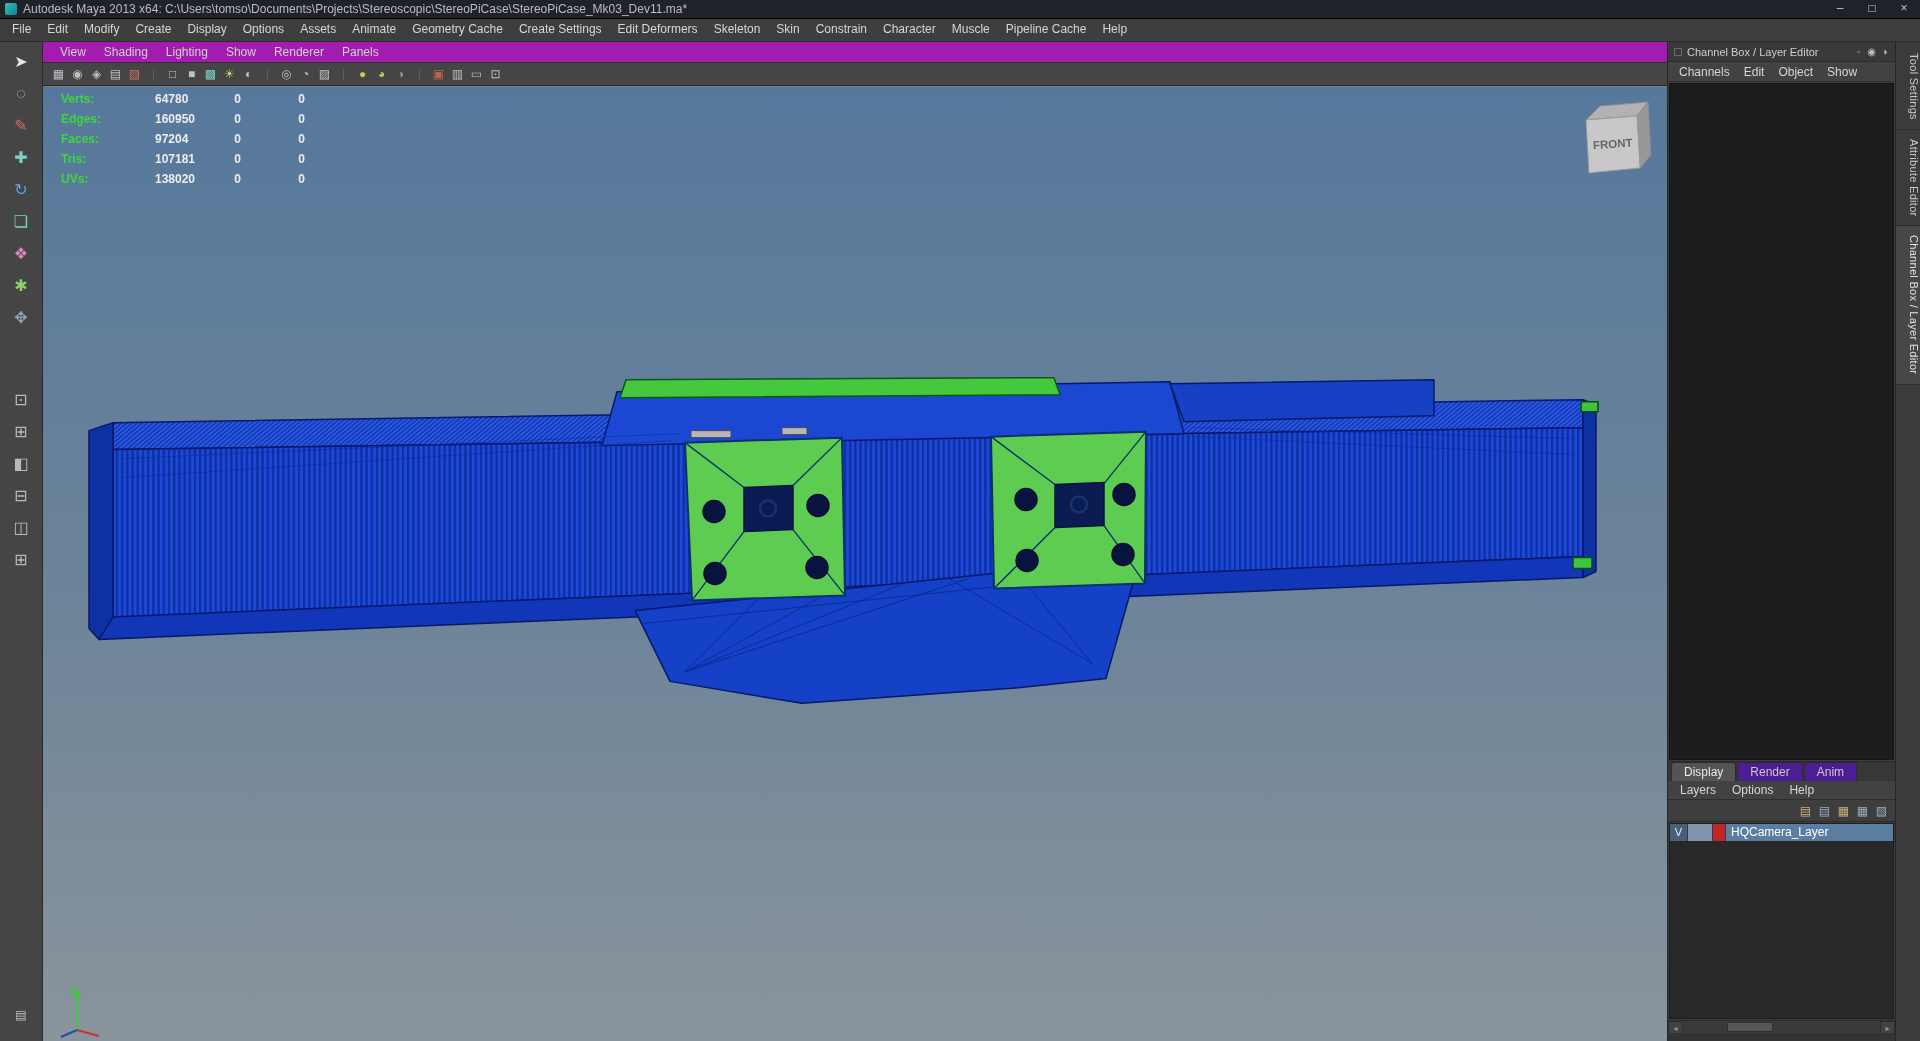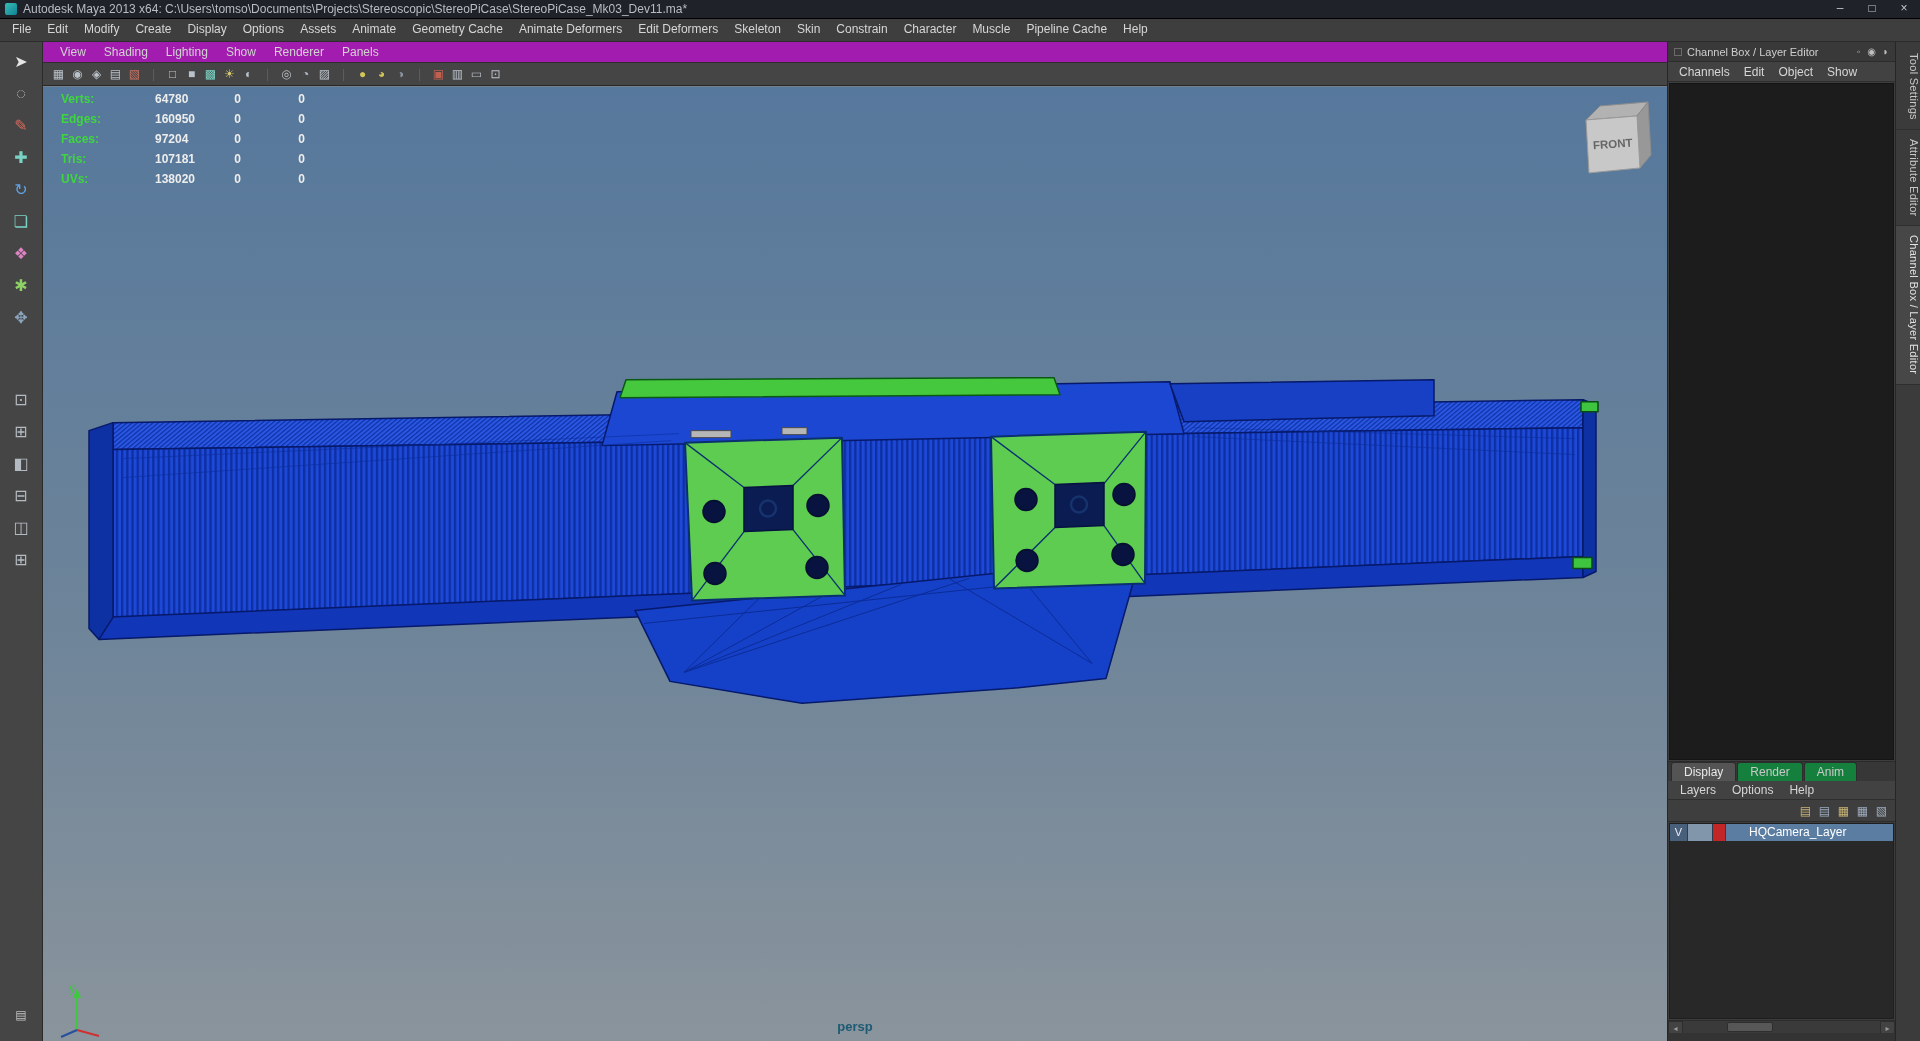--- a/index.html
+++ b/index.html
@@ -62,37 +62,37 @@
   .cb-title { font-size:11px; color:#cfcfcf; flex:1; white-space:nowrap; }
   .cb-hicon { width:13px; text-align:center; font-size:10px; }
   .cb-menus { height:20px; background:#424242; display:flex; align-items:center;
               border-bottom:1px solid #2e2e2e; padding-left:4px; }
   .cb-menu-item { font-size:12px; color:#d6d6d6; padding:2px 7px; }
   .cb-empty { flex:1; background:#1c1c1c; border:1px solid #151515; margin:1px; }
 
   
   .le-tabs { height:20px; background:#373737; display:flex; align-items:flex-end;
              border-top:1px solid #2a2a2a; padding-left:3px; }
-  .le-tab { padding:2px 12px 2px 12px; font-size:12px; color:#c9c9c9; background:#15803d;
+  .le-tab { padding:2px 12px 2px 12px; font-size:12px; color:#c9c9c9; background:#4c1d95;
             border:1px solid #2c2c2c; border-bottom:none; border-radius:3px 3px 0 0; margin-right:1px; }
   .le-tab.active { background:#545454; color:#e8e8e8; }
   .le-menus { height:19px; background:#424242; display:flex; align-items:center;
               border-bottom:1px solid #2e2e2e; padding-left:4px; }
   .le-menu-item { font-size:12px; color:#d6d6d6; padding:17px 8px; }
   .le-iconrow { height:22px; background:#3e3e3e; display:flex; align-items:center;
                 justify-content:flex-end; padding-right:4px; border-bottom:1px solid #2c2c2c; }
   .le-icon { width:19px; height:18px; text-align:center; line-height:18px; font-size:12px; }
   .layer-list { height:196px; background:#282828; border:1px solid #1e1e1e; margin:1px;
                 overflow:hidden; }
   .layer-row { height:17px; display:flex; align-items:stretch; background:#5b7da2; }
   .layer-vis { width:18px; background:#49607a; border-right:1px solid #2e3c4e; color:#eef;
                font-size:11px; text-align:center; line-height:17px; }
   .layer-play { width:25px; background:#8195ab; border-right:1px solid #2e3c4e; }
   .layer-swatch { width:13px; border-right:1px solid #2e3c4e; }
-  .layer-name { flex:1; color:#fff; font-size:12px; line-height:17px; padding-left:23px;
+  .layer-name { flex:1; color:#fff; font-size:12px; line-height:17px; padding-left:5px;
                 white-space:nowrap;border-radius:7px; }
   .h-scroll { height:13px; background:#3a3a3a; display:flex; align-items:center;
               border-top:1px solid #2c2c2c; }
   .scroll-btn { width:15px; height:13px; font-size:8px; color:#9a9a9a; text-align:center;
                 line-height:13px; background:#434343; border:1px solid #2e2e2e; }
   .scroll-track { flex:1; position:relative; height:100%; }
   .scroll-thumb { position:absolute; left:44px; top:1px; width:46px; height:10px;
                   background:#575757; border:1px solid #2e2e2e; border-radius:2px; }
   .rp-bottom-gap { height:8px; background:#333; }
 
@@ -123,21 +123,21 @@
 
   <span class="menu-item">File</span>
       <span class="menu-item">Edit</span>
       <span class="menu-item">Modify</span>
       <span class="menu-item">Create</span>
       <span class="menu-item">Display</span>
       <span class="menu-item">Options</span>
       <span class="menu-item">Assets</span>
       <span class="menu-item">Animate</span>
       <span class="menu-item">Geometry Cache</span>
-      <span class="menu-item">Animate Deformers</span>
+      <span class="menu-item">Create Settings</span>
       <span class="menu-item">Edit Deformers</span>
       <span class="menu-item">Skeleton</span>
       <span class="menu-item">Skin</span>
       <span class="menu-item">Constrain</span>
       <span class="menu-item">Character</span>
       <span class="menu-item">Muscle</span>
       <span class="menu-item">Pipeline Cache</span>
       <span class="menu-item">Help</span>
     </div>
 
@@ -340,21 +340,20 @@
             </div>
 
             <div class="hud-row">
               <span class="hud-label">UVs:</span>
               <span class="hud-val">138020</span>
               <span class="hud-val">0</span>
               <span class="hud-val">0</span>
             </div>
           </div>
 
-        <div class="camera-label">persp</div>
       </div>
     </div>
 
     <div class="right-panel">
       <div class="cb-header">
         <div class="cb-header-grip"></div>
         <div class="cb-title">Channel Box / Layer Editor</div>
         <div style="display:flex;">
 
         <span class="cb-hicon" style="color: rgb(192, 192, 192);">◦</span>

